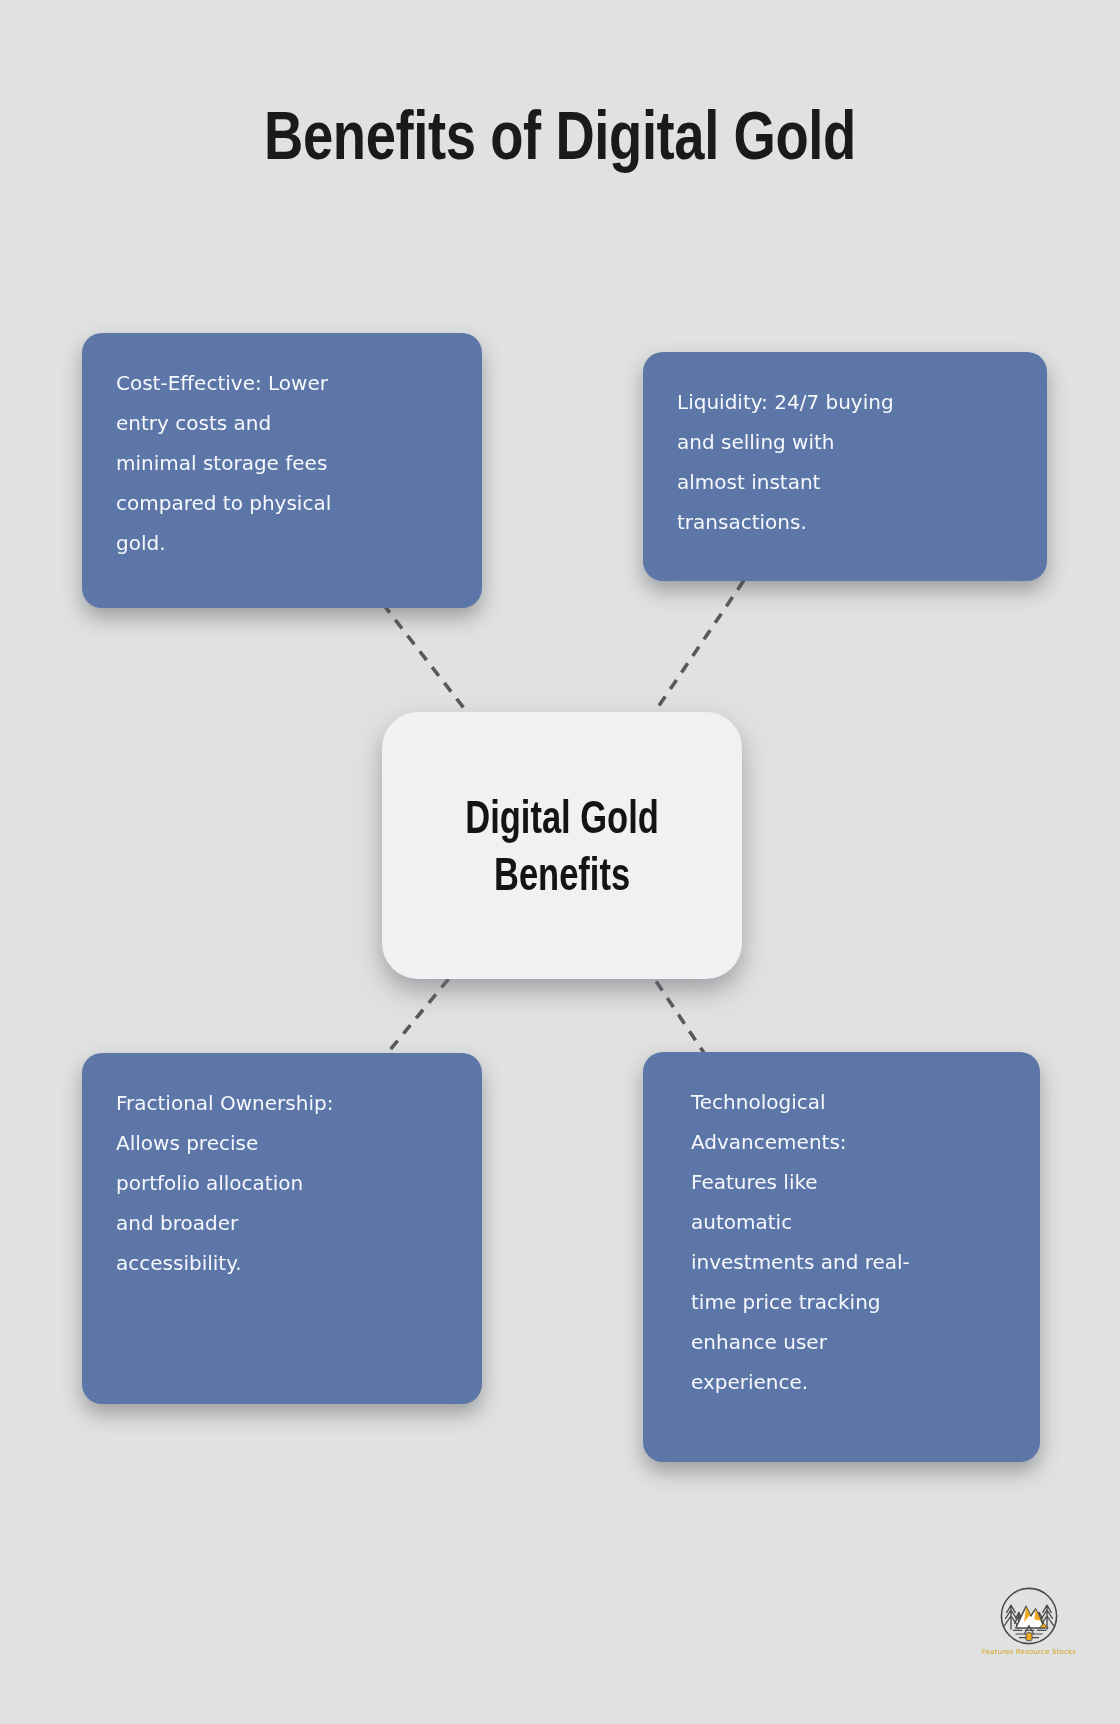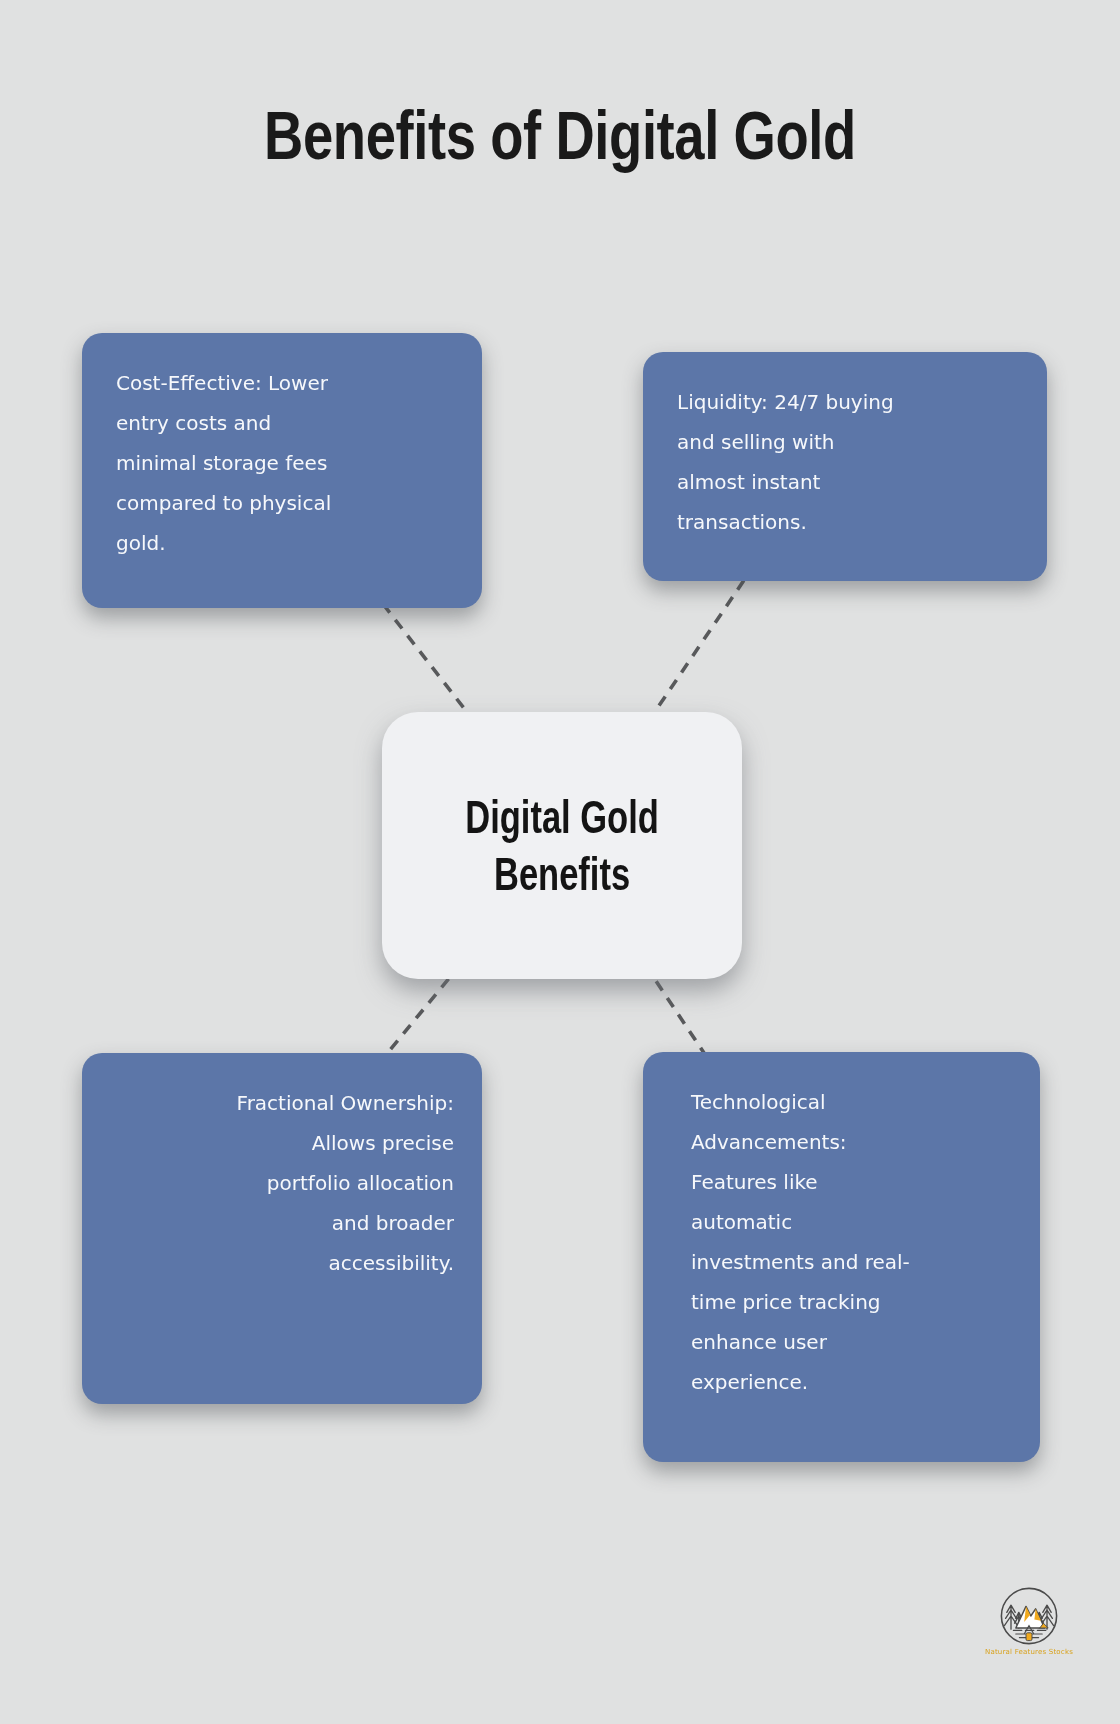--- a/index.html
+++ b/index.html
@@ -55,21 +55,21 @@
     border-radius: 20px;
     box-shadow: 0 10px 20px rgba(75, 79, 85, 0.45);
     color: var(--box-text, #f6f8fb);
     font-size: 20px;
     line-height: 40px;
     padding: 30px 28px 0 34px;
     white-space: pre-line;
   }
   .box-cost        { left: 82px;  top: 333px;  width: 400px; height: 275px; }
   .box-liquidity   { left: 643px; top: 336px;  width: 404px; height: 229px; margin-top: 16px; }
-  .box-fractional  { left: 82px;  top: 1053px; width: 400px; height: 351px; text-align: right; }
+  .box-fractional  { left: 82px;  top: 1053px; width: 400px; height: 351px; }
   .box-tech        { left: 643px; top: 1052px; width: 397px; height: 410px; padding-left: 48px; }
 
   .center-node {
     position: absolute;
     left: 382px;
     top: 712px;
     width: 360px;
     height: 267px;
     background: var(--node-bg, #f0f1f3);
     border-radius: 36px;
@@ -169,16 +169,16 @@
 
       <g stroke="#4a4a4a" stroke-width="2" stroke-linecap="round">
         <path d="M24 74 H38 M44 74 H58 M64 74 H78"></path>
         <path d="M28 80 H44 M52 80 H72"></path>
         <path d="M34 86 H66"></path>
       </g>
 
       <path d="M42 80 L50 66 L58 80" fill="none" stroke="#4a4a4a" stroke-width="2"></path>
       <rect x="45" y="78" width="10" height="13" rx="2.5" fill="#f0a91e" stroke="#4a4a4a" stroke-width="1.6"></rect>
     </svg>
-    <div class="logo-caption">Natural Features Stocks</div>
+    <div class="logo-caption">Features Resource Stocks</div>
   </div>
 
 </div>
 
 </body></html>

